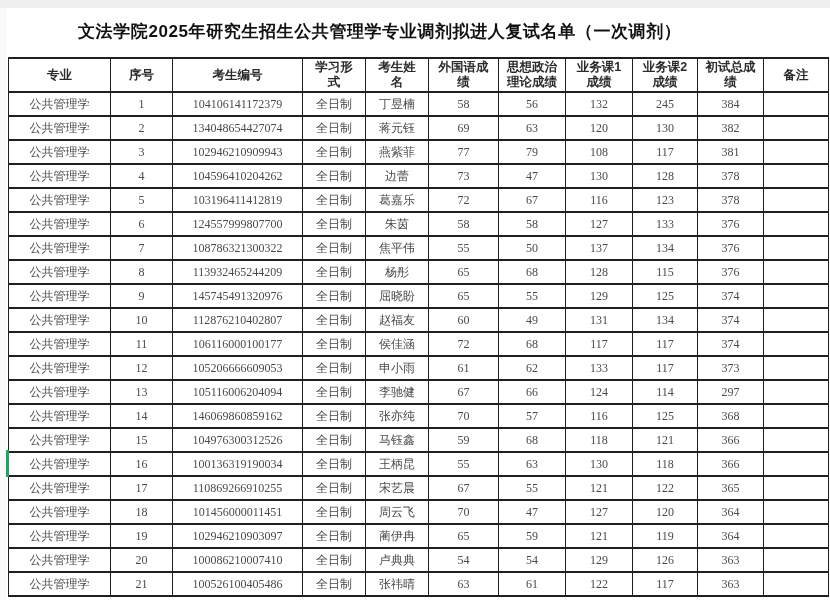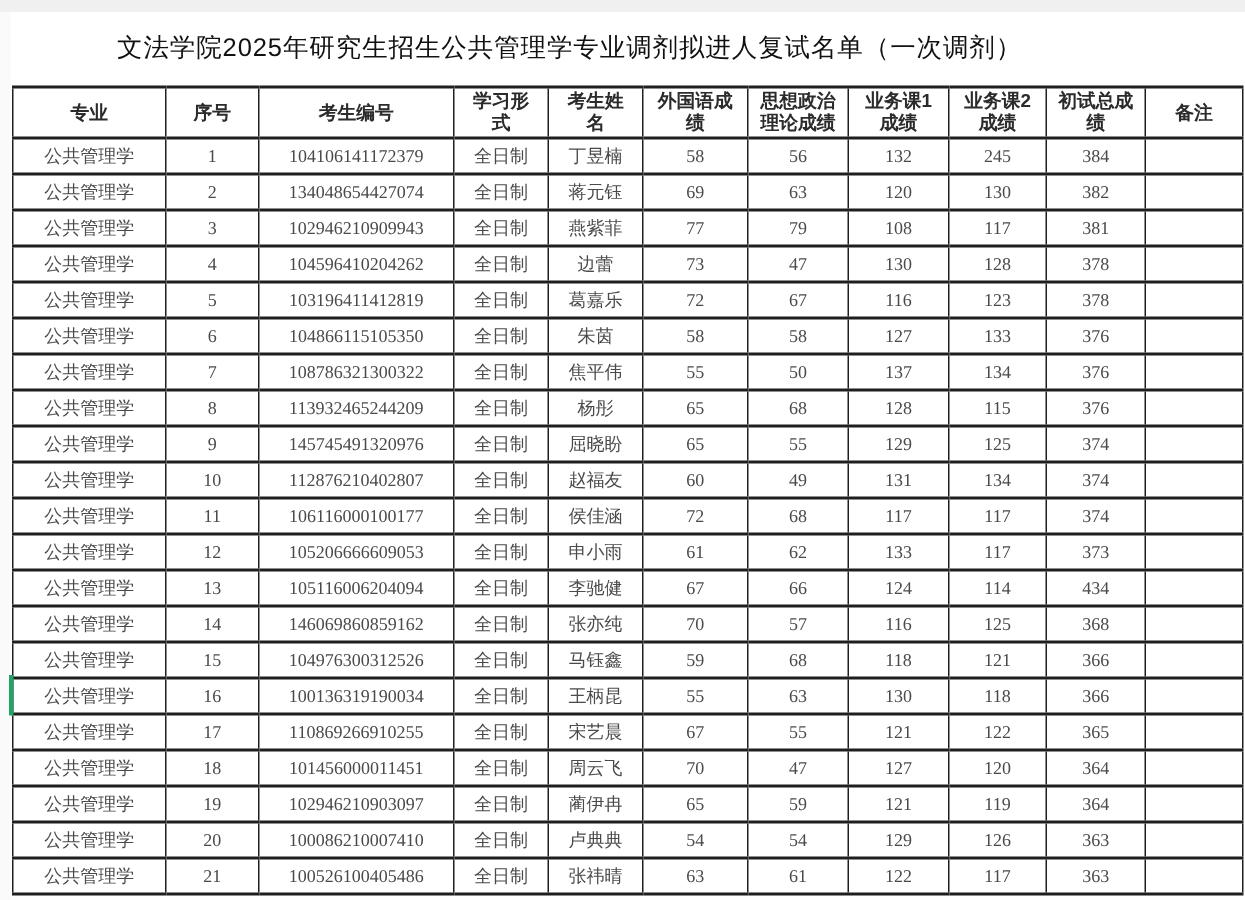--- a/index.html
+++ b/index.html
@@ -28,21 +28,21 @@
     left: 0; top: 8px;
     width: 7px; height: 592px;
     background: #fafafa;
   }
   .title {
     position: absolute;
     left: 78px;
     top: 20px;
     margin: 0;
     font-size: 17px;
-    font-weight: normal;
+    font-weight: bold;
     color: #111111;
     letter-spacing: 0.6px;
     white-space: nowrap;
   }
   table.score-table {
     position: absolute;
     left: 8px;
     top: 57px;
     width: 820px;
     border-collapse: collapse;
@@ -196,21 +196,21 @@
           <td>72</td>
           <td>67</td>
           <td>116</td>
           <td>123</td>
           <td>378</td>
           <td></td>
         </tr>
         <tr>
           <td>公共管理学</td>
           <td>6</td>
-          <td>104866115105350</td>
+          <td>124557999807700</td>
           <td>全日制</td>
           <td>朱茵</td>
           <td>58</td>
           <td>58</td>
           <td>127</td>
           <td>133</td>
           <td>376</td>
           <td></td>
         </tr>
         <tr>
@@ -294,21 +294,21 @@
         <tr>
           <td>公共管理学</td>
           <td>13</td>
           <td>105116006204094</td>
           <td>全日制</td>
           <td>李驰健</td>
           <td>67</td>
           <td>66</td>
           <td>124</td>
           <td>114</td>
-          <td>434</td>
+          <td>297</td>
           <td></td>
         </tr>
         <tr>
           <td>公共管理学</td>
           <td>14</td>
           <td>146069860859162</td>
           <td>全日制</td>
           <td>张亦纯</td>
           <td>70</td>
           <td>57</td>

